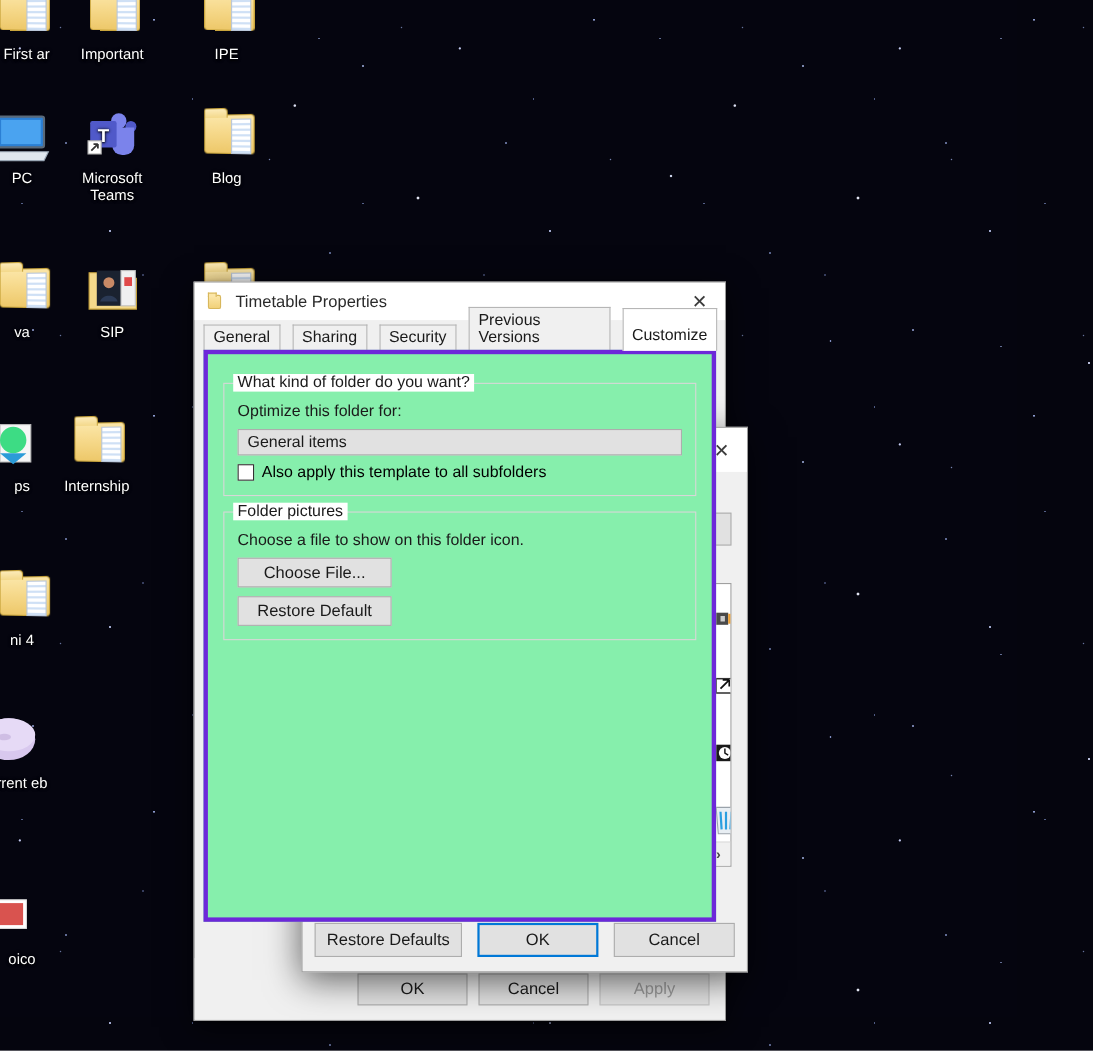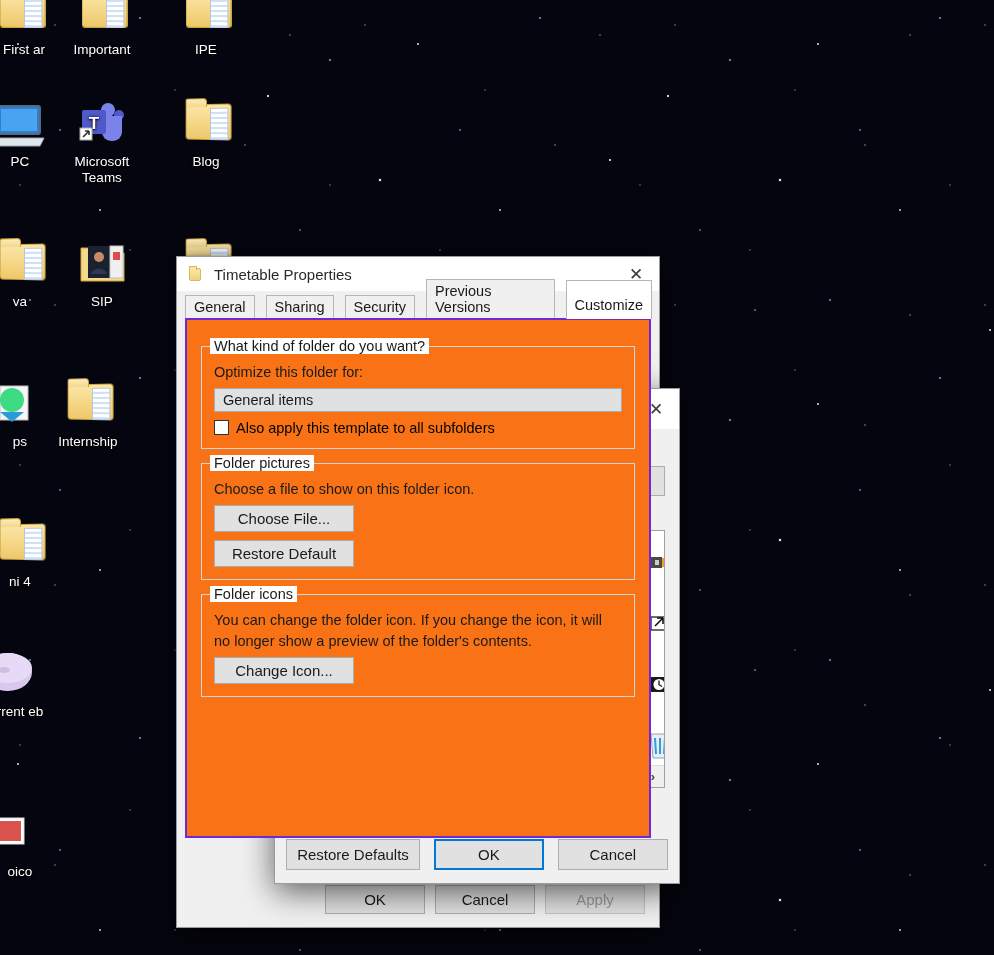--- a/index.html
+++ b/index.html
@@ -145,22 +145,22 @@
     margin-right: -1px;
     line-height: 16px;
   }
   .tab.active {
     background: #fff;
     border-color: #b6b6b6;
     padding-top: 16px; padding-bottom: 6px;
     position: relative; z-index: 3;
   }
   .tabpage {
-    background: #f97316;
-    border: 2px solid #6d28d9;
+    background: #86efac;
+    border: 4px solid #6d28d9;
     margin: -1px 8px 0;
     position: relative; z-index: 2;
     height: calc(100% - 90px);
     padding: 12px 14px;
   }
 
   
   .group { position: relative; border: 1px solid #d7d7d7; margin: 14px 0 0; padding: 14px 12px 12px; }
   .group > .gtitle {
     position: absolute; top: -9px; left: 8px;
@@ -443,26 +443,20 @@
         </div>
       </div>
 
       <div class="group">
         <div class="gtitle">Folder pictures</div>
         <div class="ptext">Choose a file to show on this folder icon.</div>
         <div class="wbtn" style="margin:6px 0 8px; width:140px;">Choose File...</div>
         <div class="wbtn" style="width:140px;">Restore Default</div>
       </div>
 
-      <div class="group">
-        <div class="gtitle">Folder icons</div>
-        <div class="ptext" style="margin-bottom:0">You can change the folder icon. If you change the icon, it will</div>
-        <div class="ptext">no longer show a preview of the folder's contents.</div>
-        <div class="wbtn" style="width:140px;">Change Icon...</div>
-      </div>
     </div>
 
     <div id="prop-footer">
       <div class="wbtn">OK</div>
       <div class="wbtn">Cancel</div>
       <div class="wbtn disabled">Apply</div>
     </div>
   </div>
 
   <div class="win" id="changeicon">

